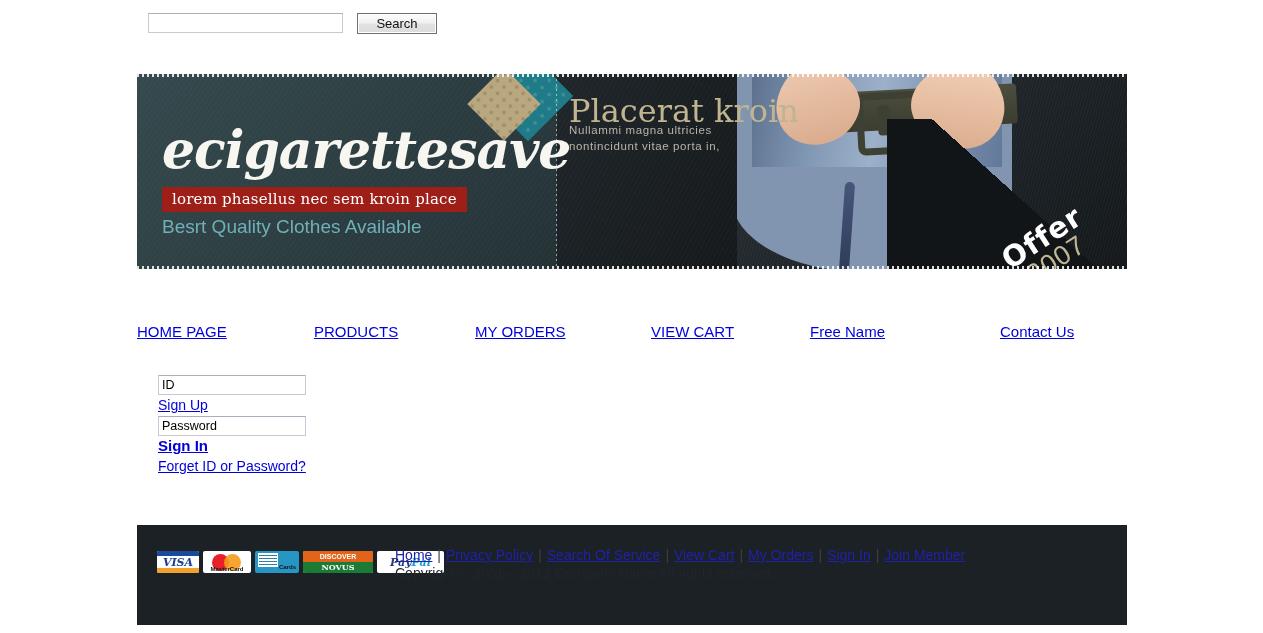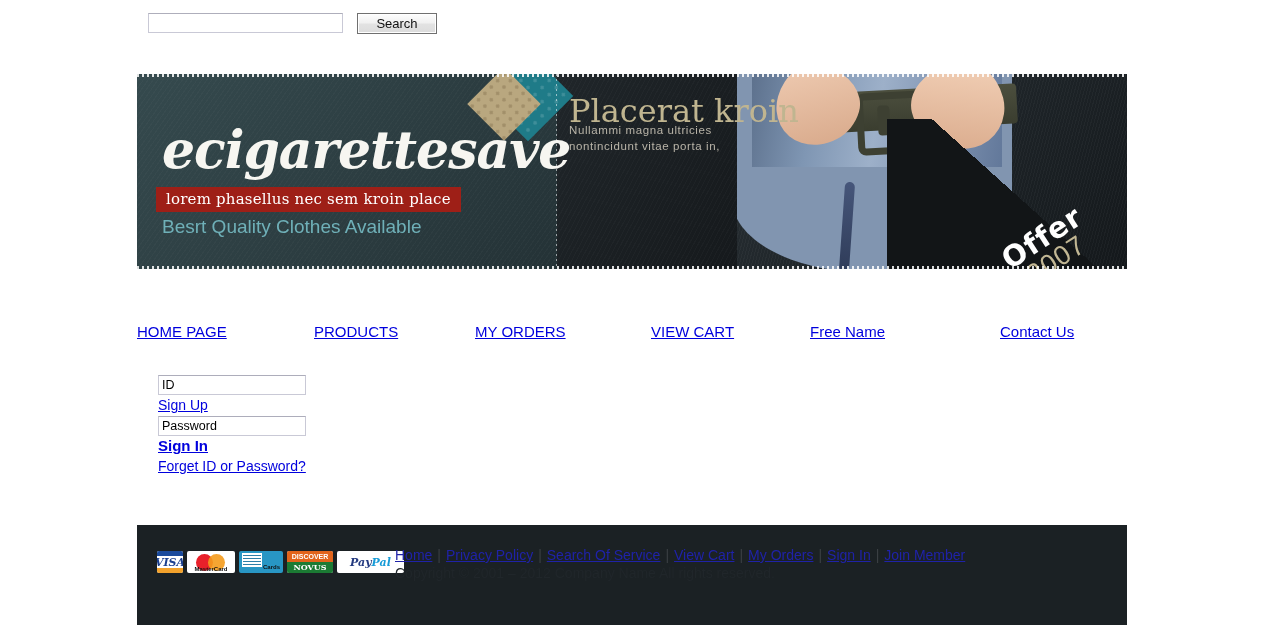--- a/index.html
+++ b/index.html
@@ -133,21 +133,21 @@
     background:#b9a77f;transform:rotate(45deg);
     background-image:radial-gradient(circle at 5px 5px,rgba(90,70,40,.25) 1.5px,transparent 2px);
     background-size:9px 9px;
   }
   .brand{
     position:absolute;left:25px;top:45px;
     font-family:"DejaVu Serif",serif;font-style:italic;font-weight:bold;
     font-size:52px;color:#f7f6f1;letter-spacing:-1px;white-space:nowrap;
   }
   .tagred{
-    position:absolute;left:19px;top:113px;
+    position:absolute;left:25px;top:113px;
     background:#9e1f17;color:#ffffff;
     font-family:"DejaVu Serif",serif;font-size:15px;
     padding:3px 10px 4px 10px;white-space:nowrap;letter-spacing:.2px;
   }
   .tagsub{
     position:absolute;left:25px;top:142px;
     color:#6fb0b8;font-family:"Liberation Sans",sans-serif;font-size:19px;white-space:nowrap;
   }
   .mid-head{
     position:absolute;left:432px;top:18px;
@@ -177,33 +177,33 @@
   .login a.bold{font-weight:bold;font-size:15px;}
   .login .pw-wrap{margin-top:1px;}
 
   
   .footer{
     position:absolute;left:137px;top:525px;width:990px;height:100px;
     background:#1b2124;
   }
   .cards{position:absolute;left:20px;top:26px;display:flex;gap:4px;align-items:center;}
   .card{height:22px;border-radius:2px;background:#fff;display:flex;align-items:center;justify-content:center;overflow:hidden;position:relative;}
-  .card-visa{width:26px;background:#fff;}
+  .card-visa{width:42px;background:#fff;}
   .card-visa .v-top{position:absolute;top:0;left:0;right:0;height:5px;background:#1a4a9c;}
   .card-visa .v-bot{position:absolute;bottom:0;left:0;right:0;height:5px;background:#f2a22c;}
   .card-visa span{font-family:"DejaVu Serif",serif;font-style:italic;font-weight:bold;font-size:11px;color:#1a3f8f;}
   .card-mc{width:48px;background:#fff;}
   .card-mc .c1{position:absolute;left:9px;top:3px;width:17px;height:17px;border-radius:50%;background:#e8202a;}
   .card-mc .c2{position:absolute;left:21px;top:3px;width:17px;height:17px;border-radius:50%;background:#f49b1c;opacity:.9;}
   .card-mc span{position:absolute;bottom:1px;left:0;right:0;text-align:center;font-size:6px;font-weight:bold;color:#111;font-family:"Liberation Sans",sans-serif;}
   .card-amex{width:44px;background:#2896c4;}
   .card-amex .box{position:absolute;left:3px;top:2px;width:20px;height:14px;background:#fff;}
   .card-amex .box i{display:block;margin:2px 1px;height:1px;background:#2e7fa8;}
   .card-amex span{position:absolute;right:3px;bottom:3px;font-size:6px;font-weight:bold;color:#111;font-family:"Liberation Sans",sans-serif;}
-  .card-disc{width:46px;background:#e5e5e5;}
+  .card-disc{width:46px;background:#e5e5e5;padding-left:24px;}
   .card-disc .top{position:absolute;top:0;left:0;right:0;height:11px;background:#e2641b;color:#fff;font-size:7px;font-weight:bold;text-align:center;line-height:11px;font-family:"Liberation Sans",sans-serif;}
   .card-disc .bot{position:absolute;bottom:0;left:0;right:0;height:11px;background:#1b7a33;color:#fff;font-size:8px;font-weight:bold;text-align:center;line-height:11px;font-family:"DejaVu Serif",serif;}
   .card-pp{width:67px;background:#fff;}
   .card-pp span{font-family:"DejaVu Serif",serif;font-style:italic;font-weight:bold;font-size:11px;color:#253b80;}
   .card-pp span em{color:#179bd7;font-style:italic;}
 
   .footlinks{position:absolute;left:258px;top:22px;font-size:14px;white-space:nowrap;}
   .footlinks a{color:#1f22a8;text-decoration:underline;}
   .footlinks .sep{color:#3a3f43;padding:0 5px;}
   .copyright{position:absolute;left:258px;top:40px;font-size:14px;color:#20262a;white-space:nowrap;}

